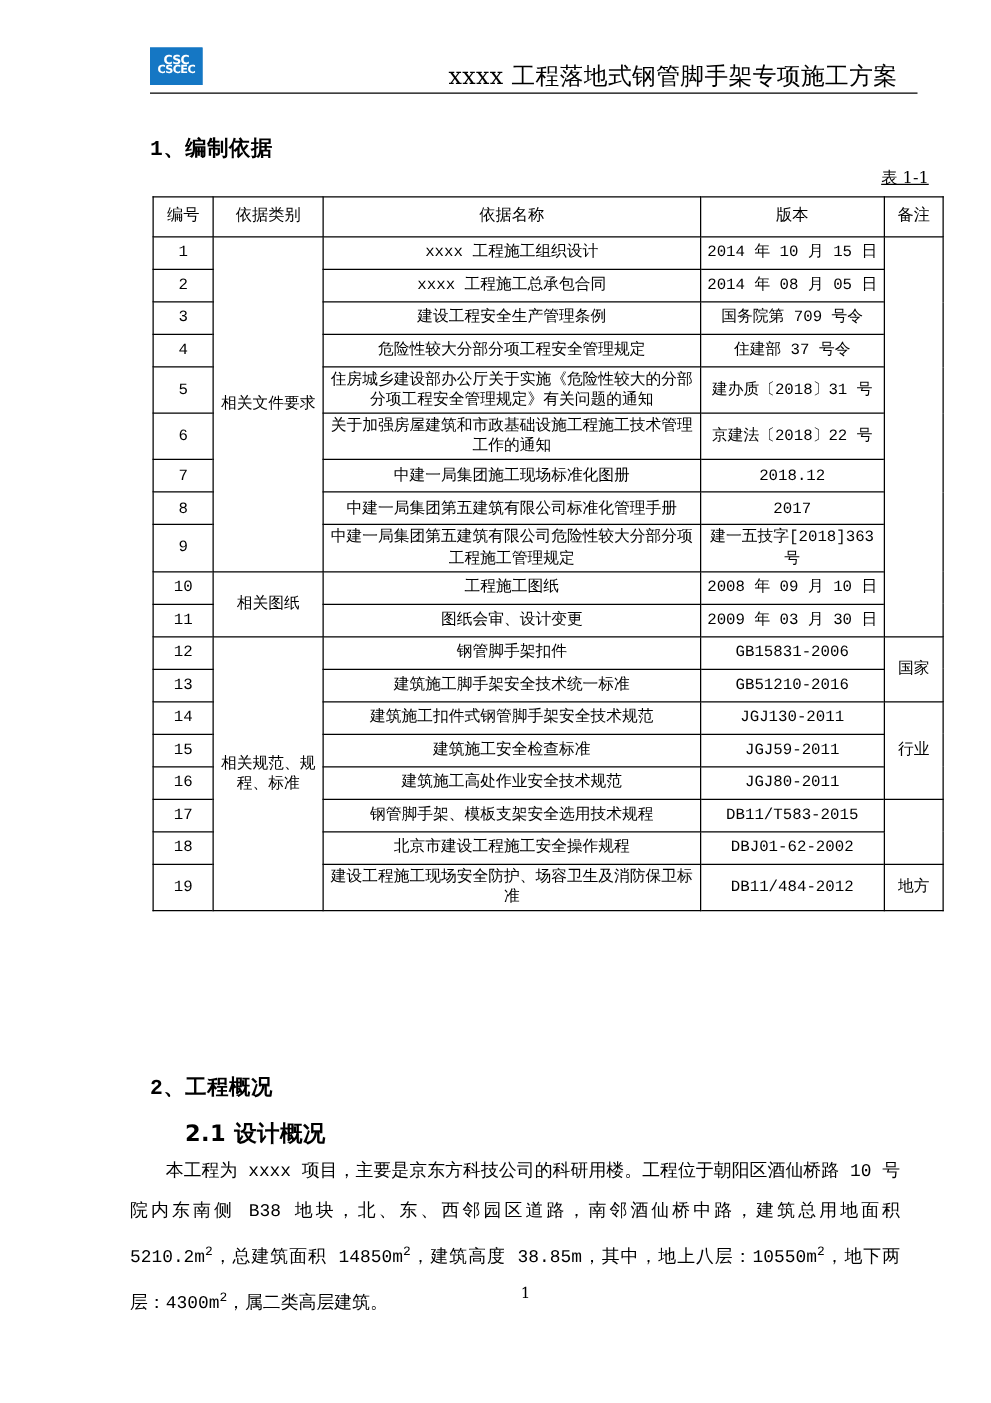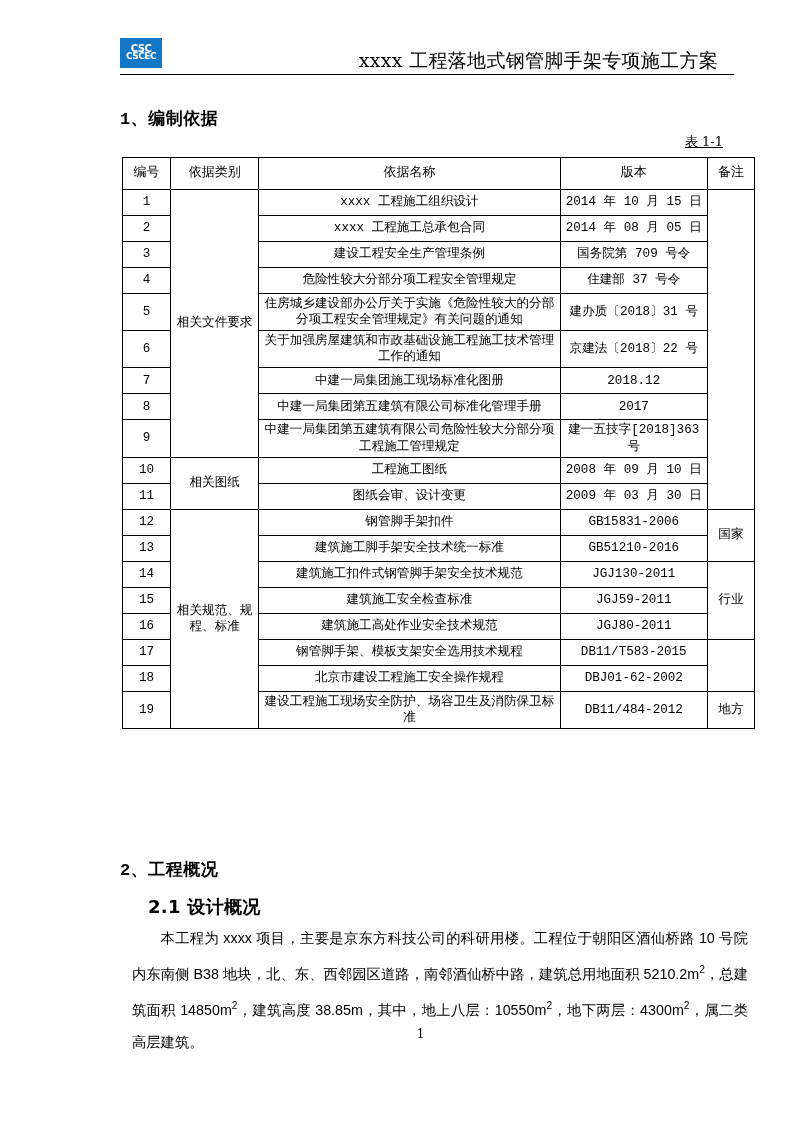--- a/index.html
+++ b/index.html
@@ -99,21 +99,21 @@
     font-family: "DejaVu Sans", "Liberation Sans", sans-serif;
     letter-spacing: 0.3px;
     white-space: nowrap;
   }
   #heading-1 { top: 107px; }
   #heading-2 { top: 858px; }
   #heading-2-1 { top: 895px; }
 
   .table-caption {
     position: absolute;
-    right: 94px;
+    right: 74px;
     top: 133px;
     font-size: 13px;
     white-space: nowrap;
     text-decoration: underline;
   }
 
   
   .tbl-wrap {
     position: absolute;
     left: 98px;
@@ -141,27 +141,27 @@
   .c-name  { width: 301px; }
   .c-ver   { width: 147px; }
   .c-note  { width: 47px; }
   .th-row td { font-size: 13px; height: 27px; }
   .tall { height: 52px; }
   .sup { font-size: 0.72em; vertical-align: super; }
 
   
   .para {
     position: absolute;
-    left: 108px;
+    left: 80px;
     width: 616px;
     font-size: 14.3px;
     line-height: 32px;
     text-align: justify;
     text-justify: inter-ideograph;
-    font-family: Liberation Sans, sans-serif;
+    font-family: Liberation Mono, monospace;
   }
   #body-para { top: 922px; text-indent: 2em; }
 
   .page-number {
     position: absolute;
     left: 0;
     top: 1027px;
     width: 793px;
     text-align: center;
     font-size: 12px;

